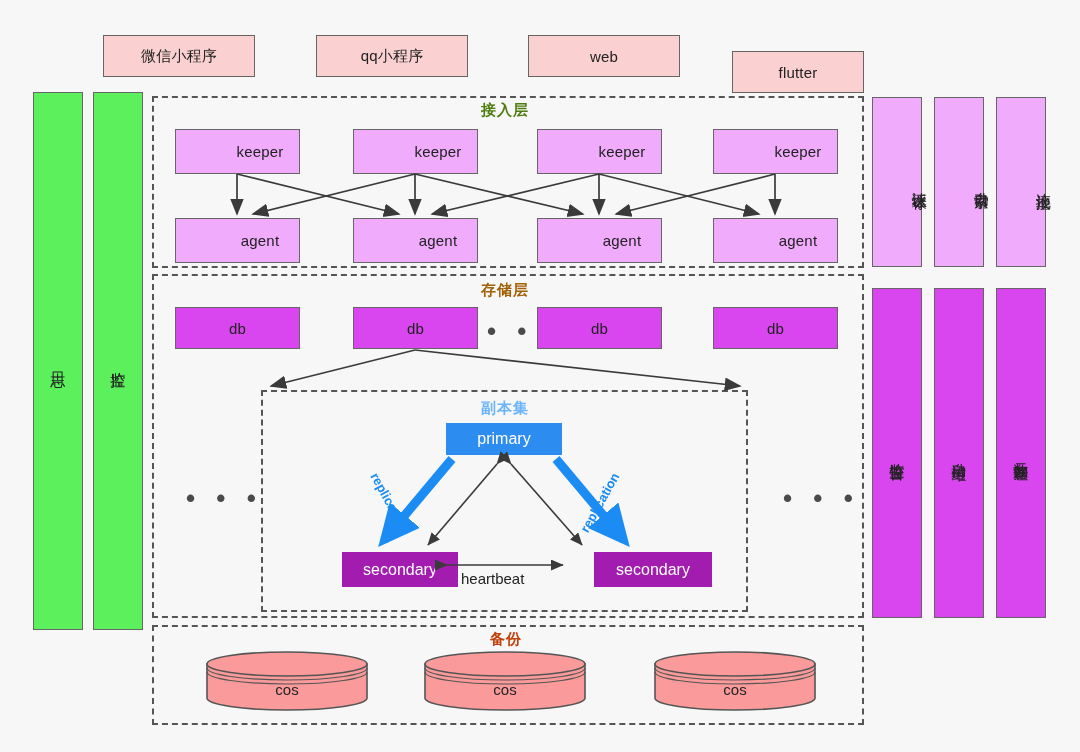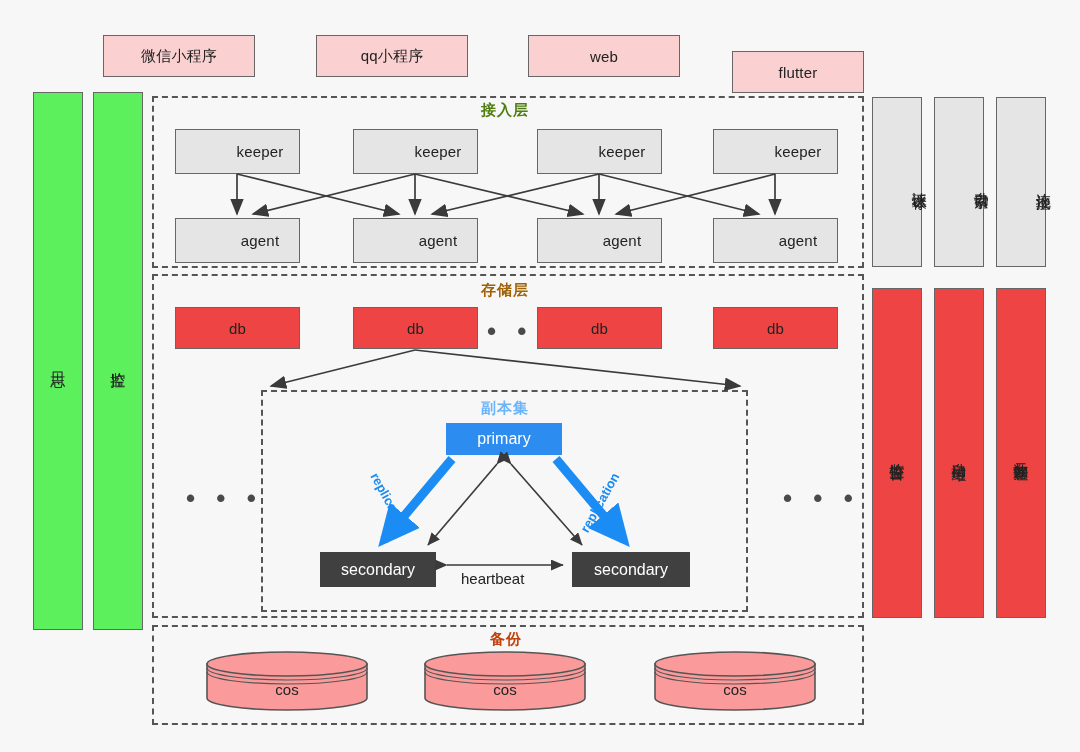--- a/index.html
+++ b/index.html
@@ -14,22 +14,22 @@
   .abs{position:absolute;box-sizing:border-box;}
 
   
   .box{
     border:1.6px solid #666;
     display:flex;align-items:center;justify-content:center;
     font-size:15px;color:#222;text-align:center;
     letter-spacing:.2px;
   }
   .pink{background:#fad0d0;}
-  .orange{background:#e5e5e5;padding-left:45px;}
-  .blue{background:#ef4444;}
+  .orange{background:#f0abfc;padding-left:45px;}
+  .blue{background:#d946ef;}
   .green{background:#5cf05c;}
 
   
   .vbar{
     border:1.6px solid #666;
     box-sizing:border-box;
     display:flex;align-items:center;justify-content:center;
   }
   .vtext{
     writing-mode:vertical-rl;
@@ -62,22 +62,22 @@
     font-size:26px;color:#4a4a4a;letter-spacing:7px;
     line-height:1;font-weight:bold;
   }
 
   
   .primary{
     background:#2d8cf0;color:#fff;font-size:16px;
     display:flex;align-items:center;justify-content:center;
   }
   .secondary{
-    background:#404040;color:#fff;font-size:16px;
-    display:flex;align-items:center;justify-content:center;
+    background:#a21caf;color:#fff;font-size:16px;
+    display:flex;align-items:center;justify-content:center;margin-left:22px;
   }
   .hb-label{
     font-size:15px;color:#222;background:#f7f7f7;
     padding:0 3px;white-space:nowrap;
   }
   .repl-label{
     color:#1b8cf3;font-size:13px;font-weight:bold;
     white-space:nowrap;
   }
 

